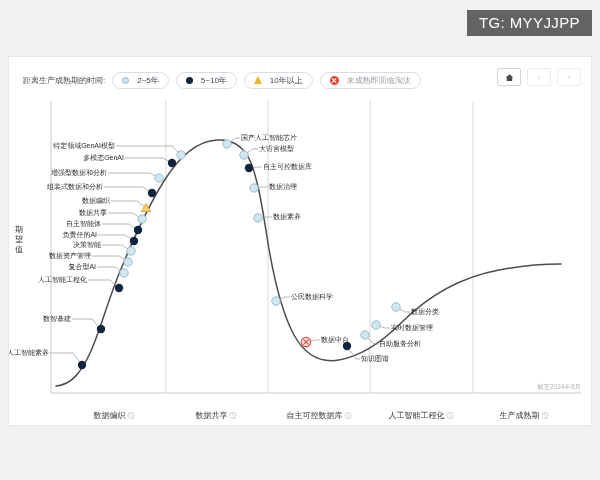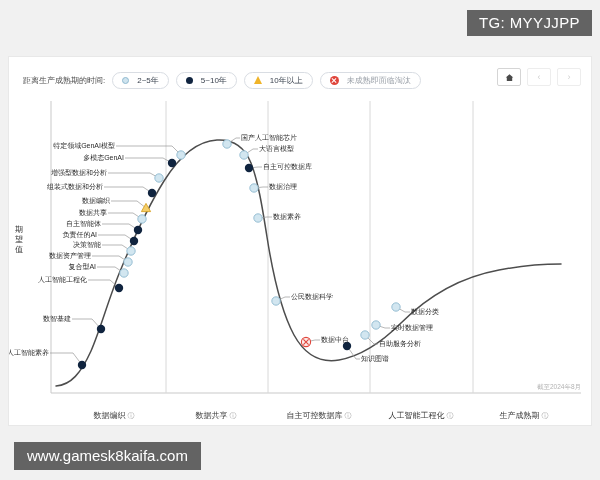--- a/index.html
+++ b/index.html
@@ -172,21 +172,20 @@
   }
   .pt-label.left  { transform: translate(-100%, -50%); }
   .pt-label.right { transform: translate(0, -50%); }
 </style>
 </head>
 <body>
 
 <div id="root">
 
   <div id="tg-badge">TG: MYYJJPP</div>
-  <div id="watermark">www.gamesk8kaifa.com</div>
 
   <div id="card">
 
     <div id="legend-bar">
       <span id="legend-title">距离生产成熟期的时间:</span>
 
       <span class="legend-chip">
         <span class="chip-dot light"></span>
         <span>2~5年</span>
       </span>

